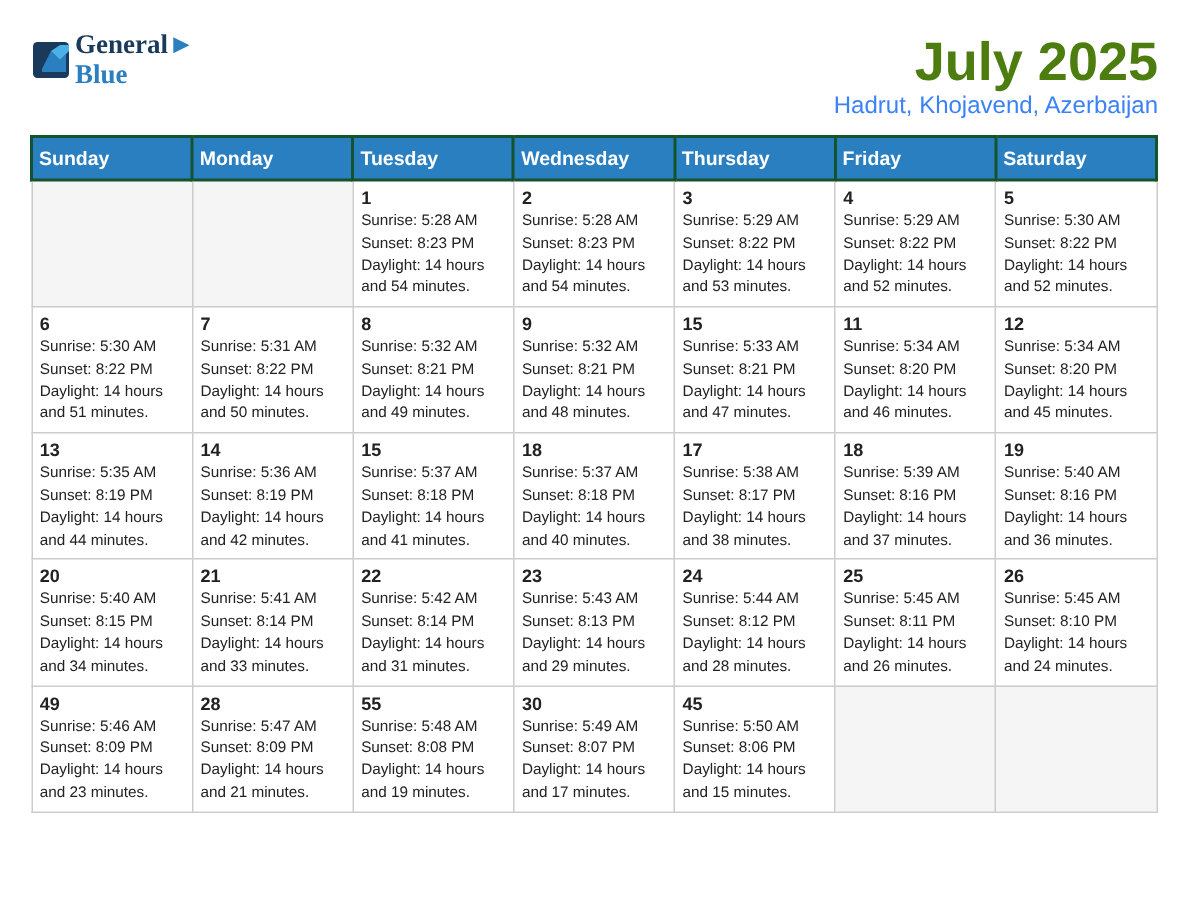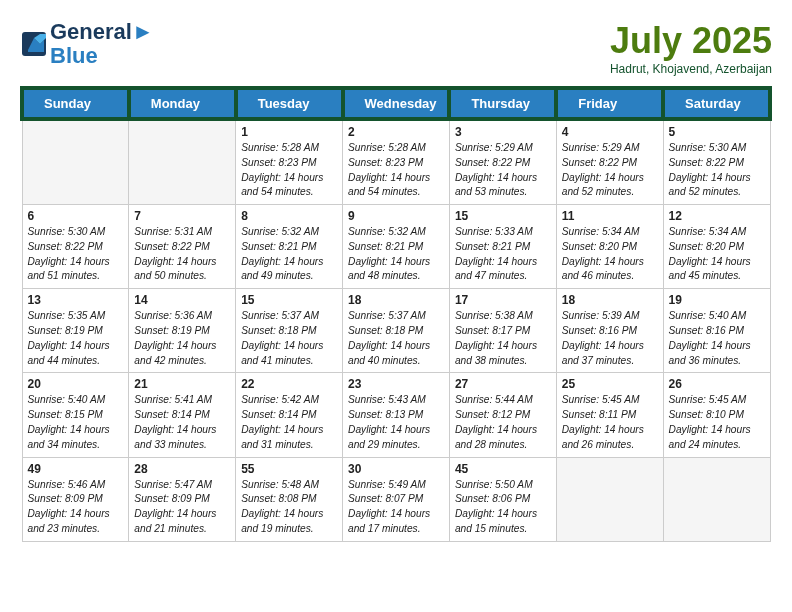--- a/index.html
+++ b/index.html
@@ -14,58 +14,59 @@
       display: flex;
       justify-content: space-between;
       align-items: flex-start;
       margin-bottom: 10px;
     }
     .logo {
       display: flex;
       align-items: center;
     }
     .logo-text {
-      font-size: 22px;
+      font-size: 18px;
       font-weight: bold;
       color: #1a3a5c;
       line-height: 1.1;
+      font-family: Liberation Serif, serif;
     }
     .logo-text span {
       color: #2a7fc1;
     }
     .logo-icon {
       width: 28px;
       height: 28px;
       margin-right: 2px;
     }
     .title-block {
       text-align: right;
     }
     .month-year {
       font-size: 36px;
       font-weight: bold;
       color: #4d7c0f;
     }
     .location {
-      font-size: 12px;
-      color: #14532d;
+      font-size: 16px;
+      color: #3b82f6;
     }
     table {
       width: 100%;
       border-collapse: collapse;
       table-layout: fixed;
     }
     th {
       background-color: #2a7fc1;
       color: #fff;
       font-size: 13px;
       font-weight: bold;
-      padding: 6px 20px;
+      padding: 6px 4px;
       text-align: left;
-      border: 4px solid #14532d;
+      border: 2px solid #14532d;
     }
     td {
       vertical-align: top;
       border: 1px solid #ccc;
       padding: 4px 5px;
       font-size: 10.5px;
       color: #222;
       height: 80px;
       background: #fff;
     }
@@ -74,21 +75,20 @@
     }
     .day-num {
       font-weight: bold;
       font-size: 12px;
       display: block;
       margin-bottom: 2px;
     }
     .day-info {
       line-height: 1.45;
       font-size: 10.2px;
-      font-style: italic;
     }
   </style>
 </head>
 <body>
 
 <div class="header">
   <div class="logo">
     <svg class="logo-icon" viewBox="0 0 28 28">
       <rect x="2" y="2" width="24" height="24" rx="3" fill="#1a3a5c"></rect>
       <polygon points="8,20 14,8 20,14 24,10 24,22 8,22" fill="#2a7fc1"></polygon>
@@ -213,21 +213,21 @@
         </td>
         <td>
           <span class="day-num">22</span>
           <div class="day-info">Sunrise: 5:42 AM<br>Sunset: 8:14 PM<br>Daylight: 14 hours and 31 minutes.</div>
         </td>
         <td>
           <span class="day-num">23</span>
           <div class="day-info">Sunrise: 5:43 AM<br>Sunset: 8:13 PM<br>Daylight: 14 hours and 29 minutes.</div>
         </td>
         <td>
-          <span class="day-num">27</span>
+          <span class="day-num">24</span>
           <div class="day-info">Sunrise: 5:44 AM<br>Sunset: 8:12 PM<br>Daylight: 14 hours and 28 minutes.</div>
         </td>
         <td>
           <span class="day-num">25</span>
           <div class="day-info">Sunrise: 5:45 AM<br>Sunset: 8:11 PM<br>Daylight: 14 hours and 26 minutes.</div>
         </td>
         <td>
           <span class="day-num">26</span>
           <div class="day-info">Sunrise: 5:45 AM<br>Sunset: 8:10 PM<br>Daylight: 14 hours and 24 minutes.</div>
         </td>

